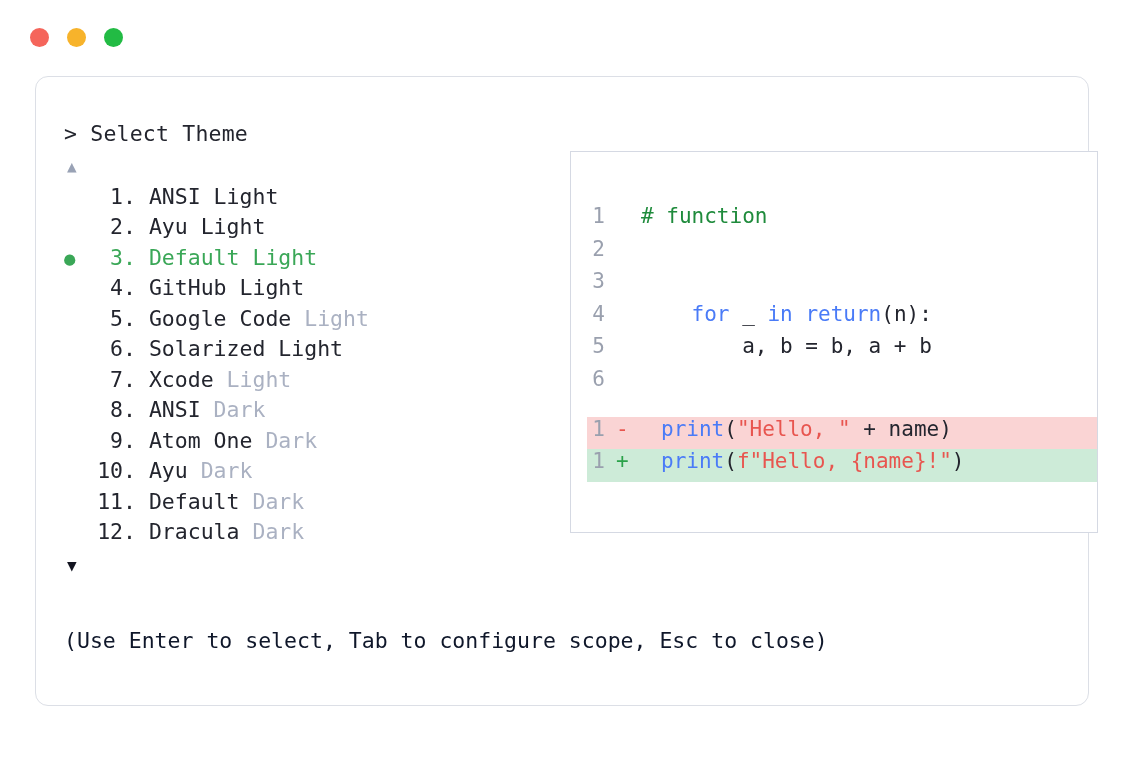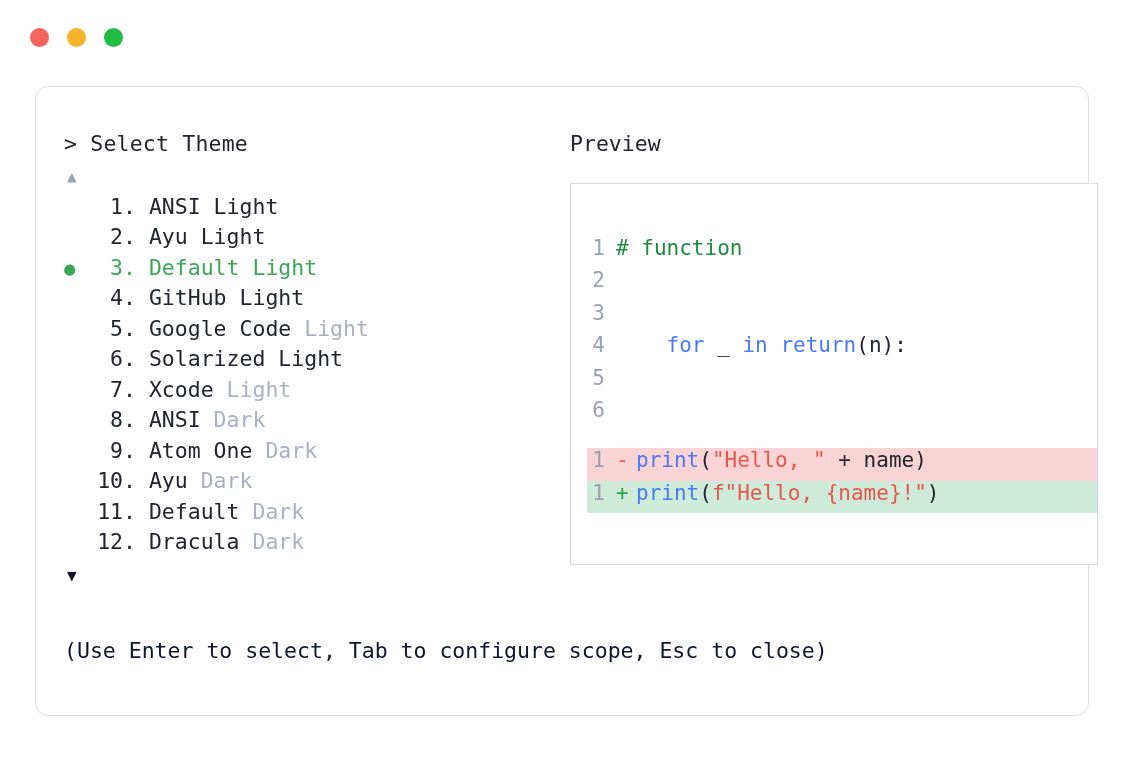--- a/index.html
+++ b/index.html
@@ -29,21 +29,21 @@
     border-radius: 50%;
   }
   .dot-close  { background: #f5655b; }
   .dot-min    { background: #f7b32b; }
   .dot-max    { background: #22bb44; }
 
   
   .card {
     position: absolute;
     left: 35px;
-    top: 86px;
+    top: 76px;
     width: 1054px;
     height: 630px;
     box-sizing: border-box;
     border: 1.6px solid #dcdfe6;
     border-radius: 13px;
     background: #ffffff;
   }
 
   .columns {
     position: absolute;
@@ -145,21 +145,21 @@
     white-space: pre;
     color: #23252e;
   }
   .gutter {
     width: 18px;
     flex: 0 0 18px;
     text-align: right;
     color: #9aa0ae;
     padding-right: 11px;
   }
-  .code-text { white-space: pre; }
+  .code-text { white-space: pre; margin-left: 25px; }
 
   .tok-comment { color: #1f8b3c; }
   .tok-kw      { color: #4a7bf7; }
   .tok-fn      { color: #e8554f; }
   .tok-str     { color: #e8554f; }
   .tok-plain   { color: #23252e; }
 
   .diff-block { margin-top: 17px; }
   .diff-line {
     display: flex;
@@ -217,29 +217,28 @@
           <li class="theme-item"><span class="bullet-cell"></span><span class="num-cell"> 8.</span><span class="name-cell">ANSI</span><span class="variant-cell variant"> Dark</span></li>
           <li class="theme-item"><span class="bullet-cell"></span><span class="num-cell"> 9.</span><span class="name-cell">Atom One</span><span class="variant-cell variant"> Dark</span></li>
           <li class="theme-item"><span class="bullet-cell"></span><span class="num-cell">10.</span><span class="name-cell">Ayu</span><span class="variant-cell variant"> Dark</span></li>
           <li class="theme-item"><span class="bullet-cell"></span><span class="num-cell">11.</span><span class="name-cell">Default</span><span class="variant-cell variant"> Dark</span></li>
           <li class="theme-item"><span class="bullet-cell"></span><span class="num-cell">12.</span><span class="name-cell">Dracula</span><span class="variant-cell variant"> Dark</span></li>
         </ul>
       <div class="scroll-arrow arrow-down">▼</div>
     </div>
 
     <div class="right-col">
-      <div class="preview-label">Preview</div>
       <div class="code-panel">
         <div class="code-body">
           <div>
               <div class="code-line"><span class="gutter">1</span><span class="code-text"><span class="tok-comment"># function</span></span></div>
               <div class="code-line"><span class="gutter">2</span></div>
               <div class="code-line"><span class="gutter">3</span></div>
               <div class="code-line"><span class="gutter">4</span><span class="code-text"><span class="tok-plain">    </span><span class="tok-kw">for</span><span class="tok-plain"> _ </span><span class="tok-kw">in return</span><span class="tok-plain">(n):</span></span></div>
-              <div class="code-line"><span class="gutter">5</span></div>
+              <div class="code-line"><span class="gutter">5</span><span class="code-text"><span class="tok-plain">        a, b = b, a + b</span></span></div>
               <div class="code-line"><span class="gutter">6</span></div>
             </div>
           <div class="diff-block">
               <div class="diff-line diff-del"><span class="gutter">1</span><span class="diff-sign sign-del">-</span><span class="diff-gap"> </span><span class="code-text"><span class="tok-kw">print</span><span class="tok-plain">(</span><span class="tok-str">"Hello, "</span><span class="tok-plain"> + name)</span></span></div>
               <div class="diff-line diff-add"><span class="gutter">1</span><span class="diff-sign sign-add">+</span><span class="diff-gap"> </span><span class="code-text"><span class="tok-kw">print</span><span class="tok-plain">(</span><span class="tok-str">f"Hello, {name}!"</span><span class="tok-plain">)</span></span></div>
             </div>
         </div>
       </div>
     </div>
 

